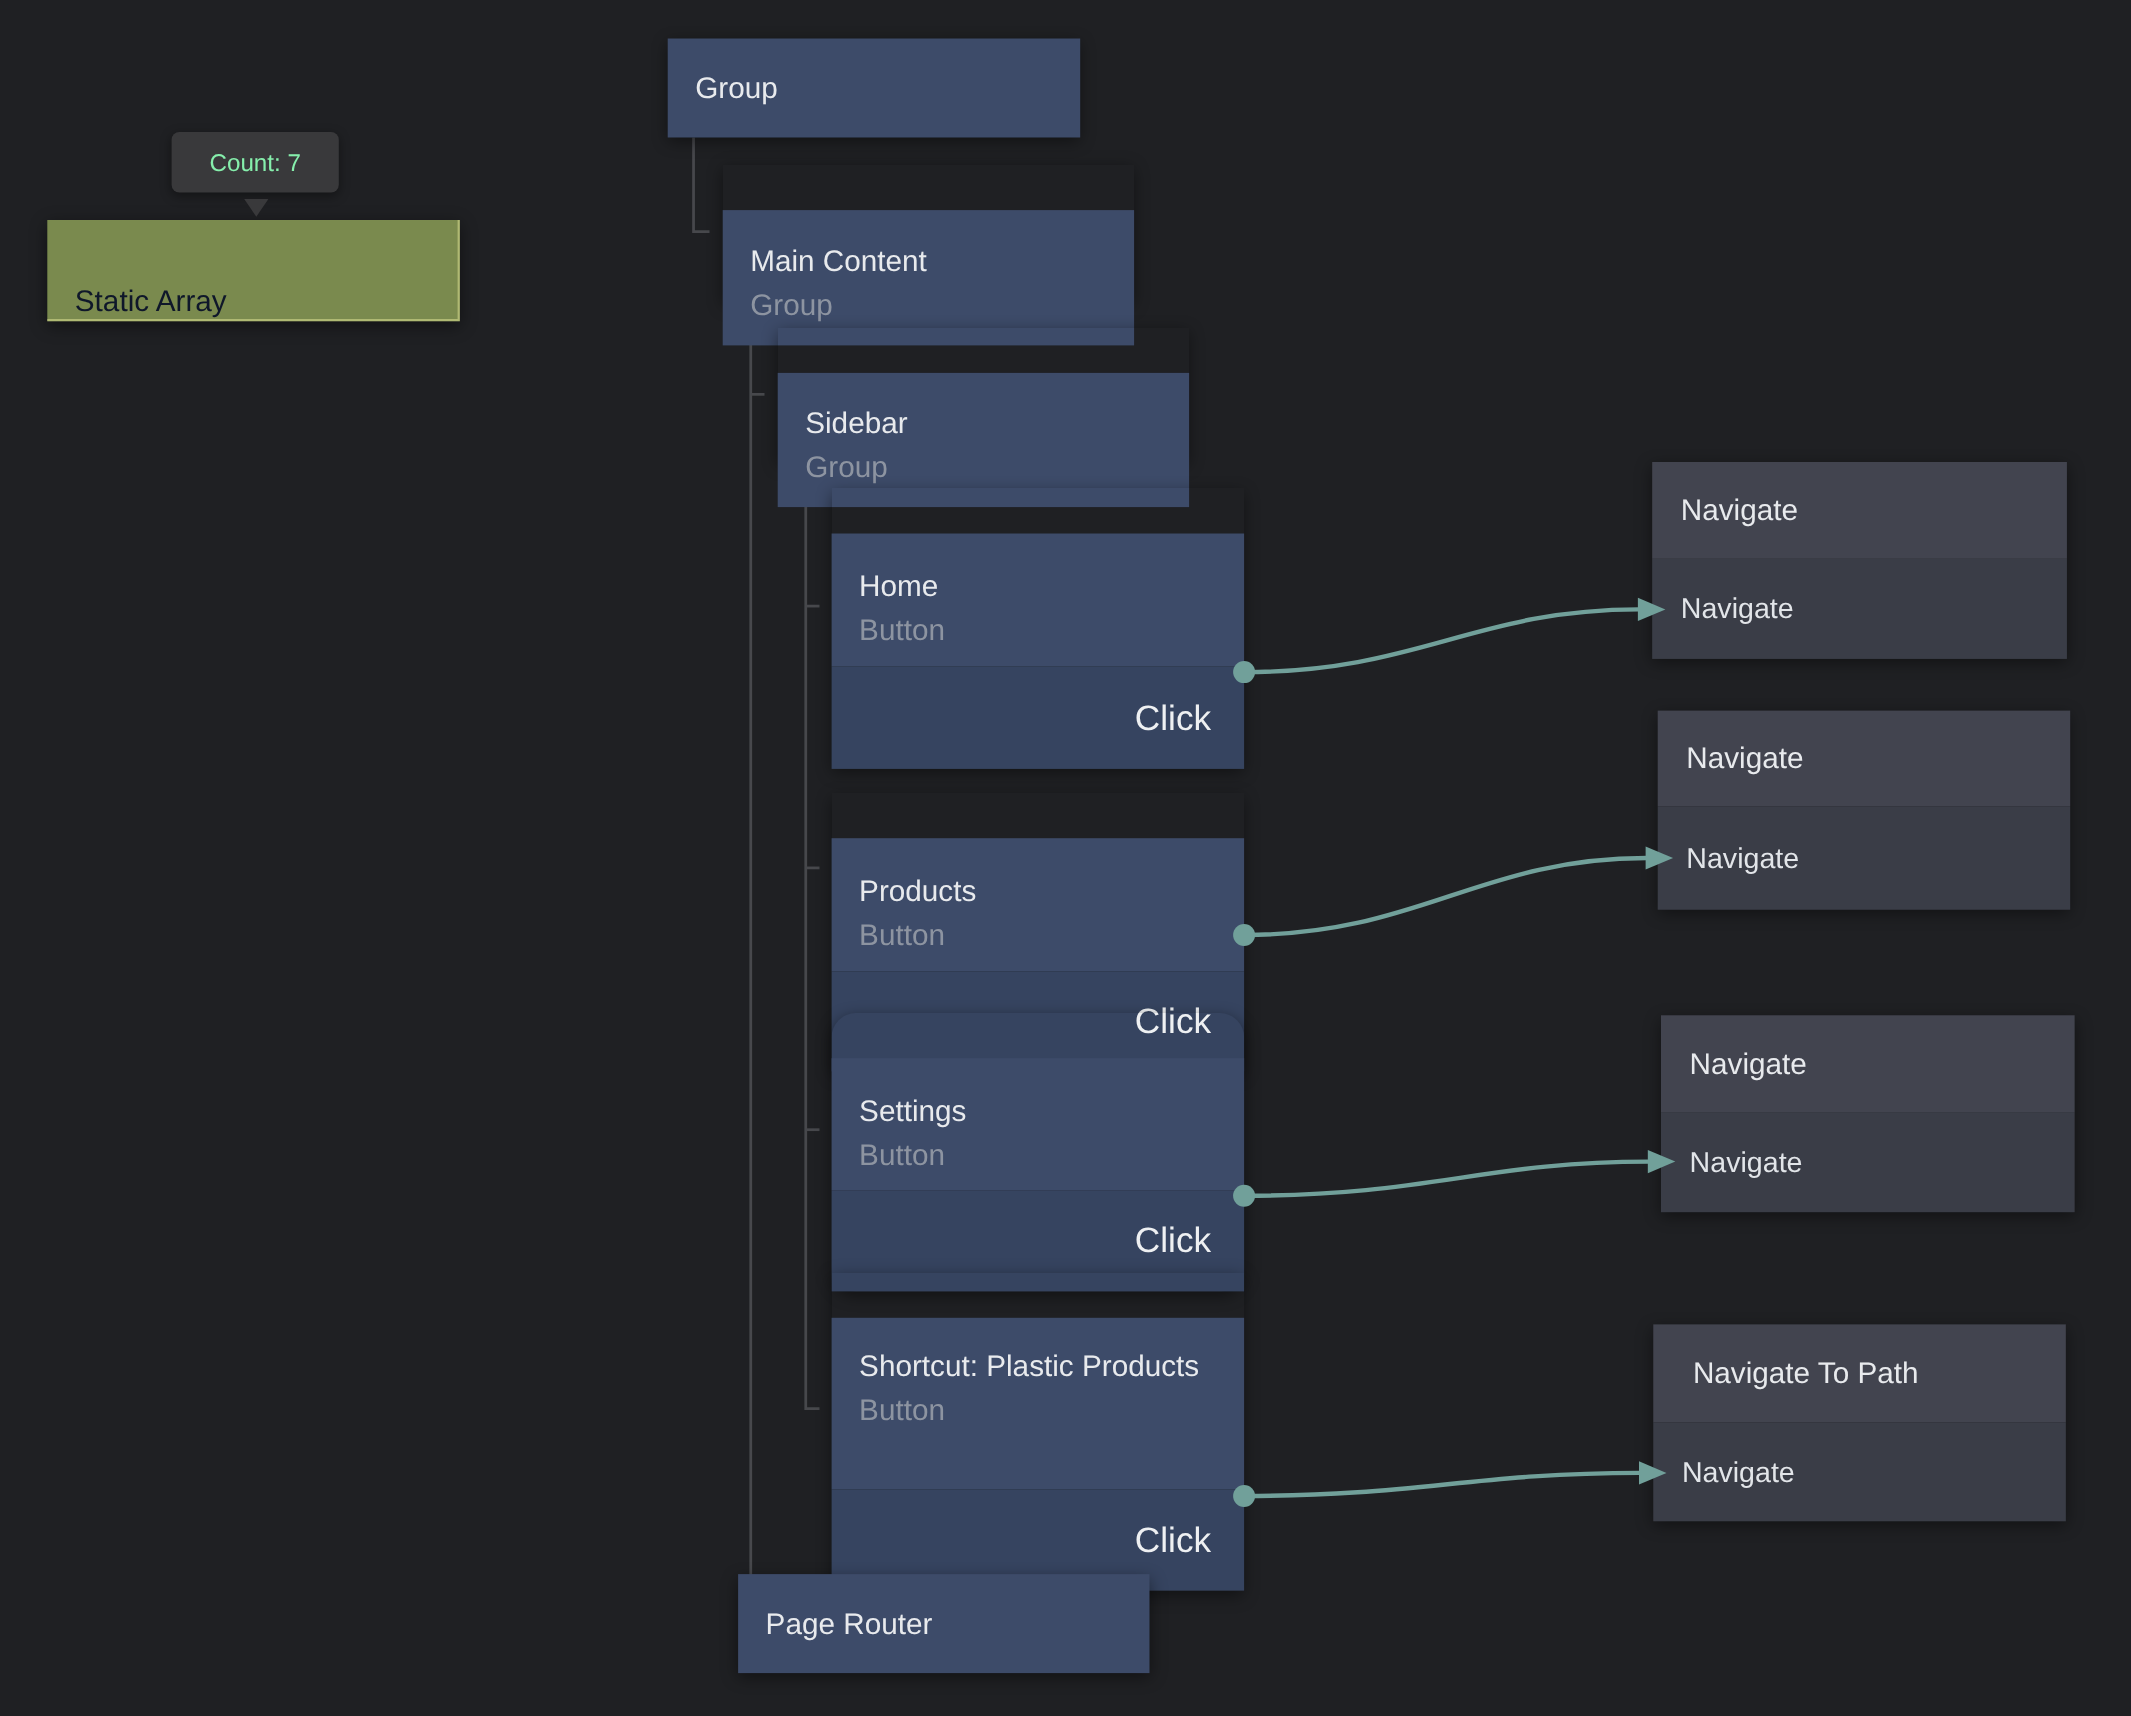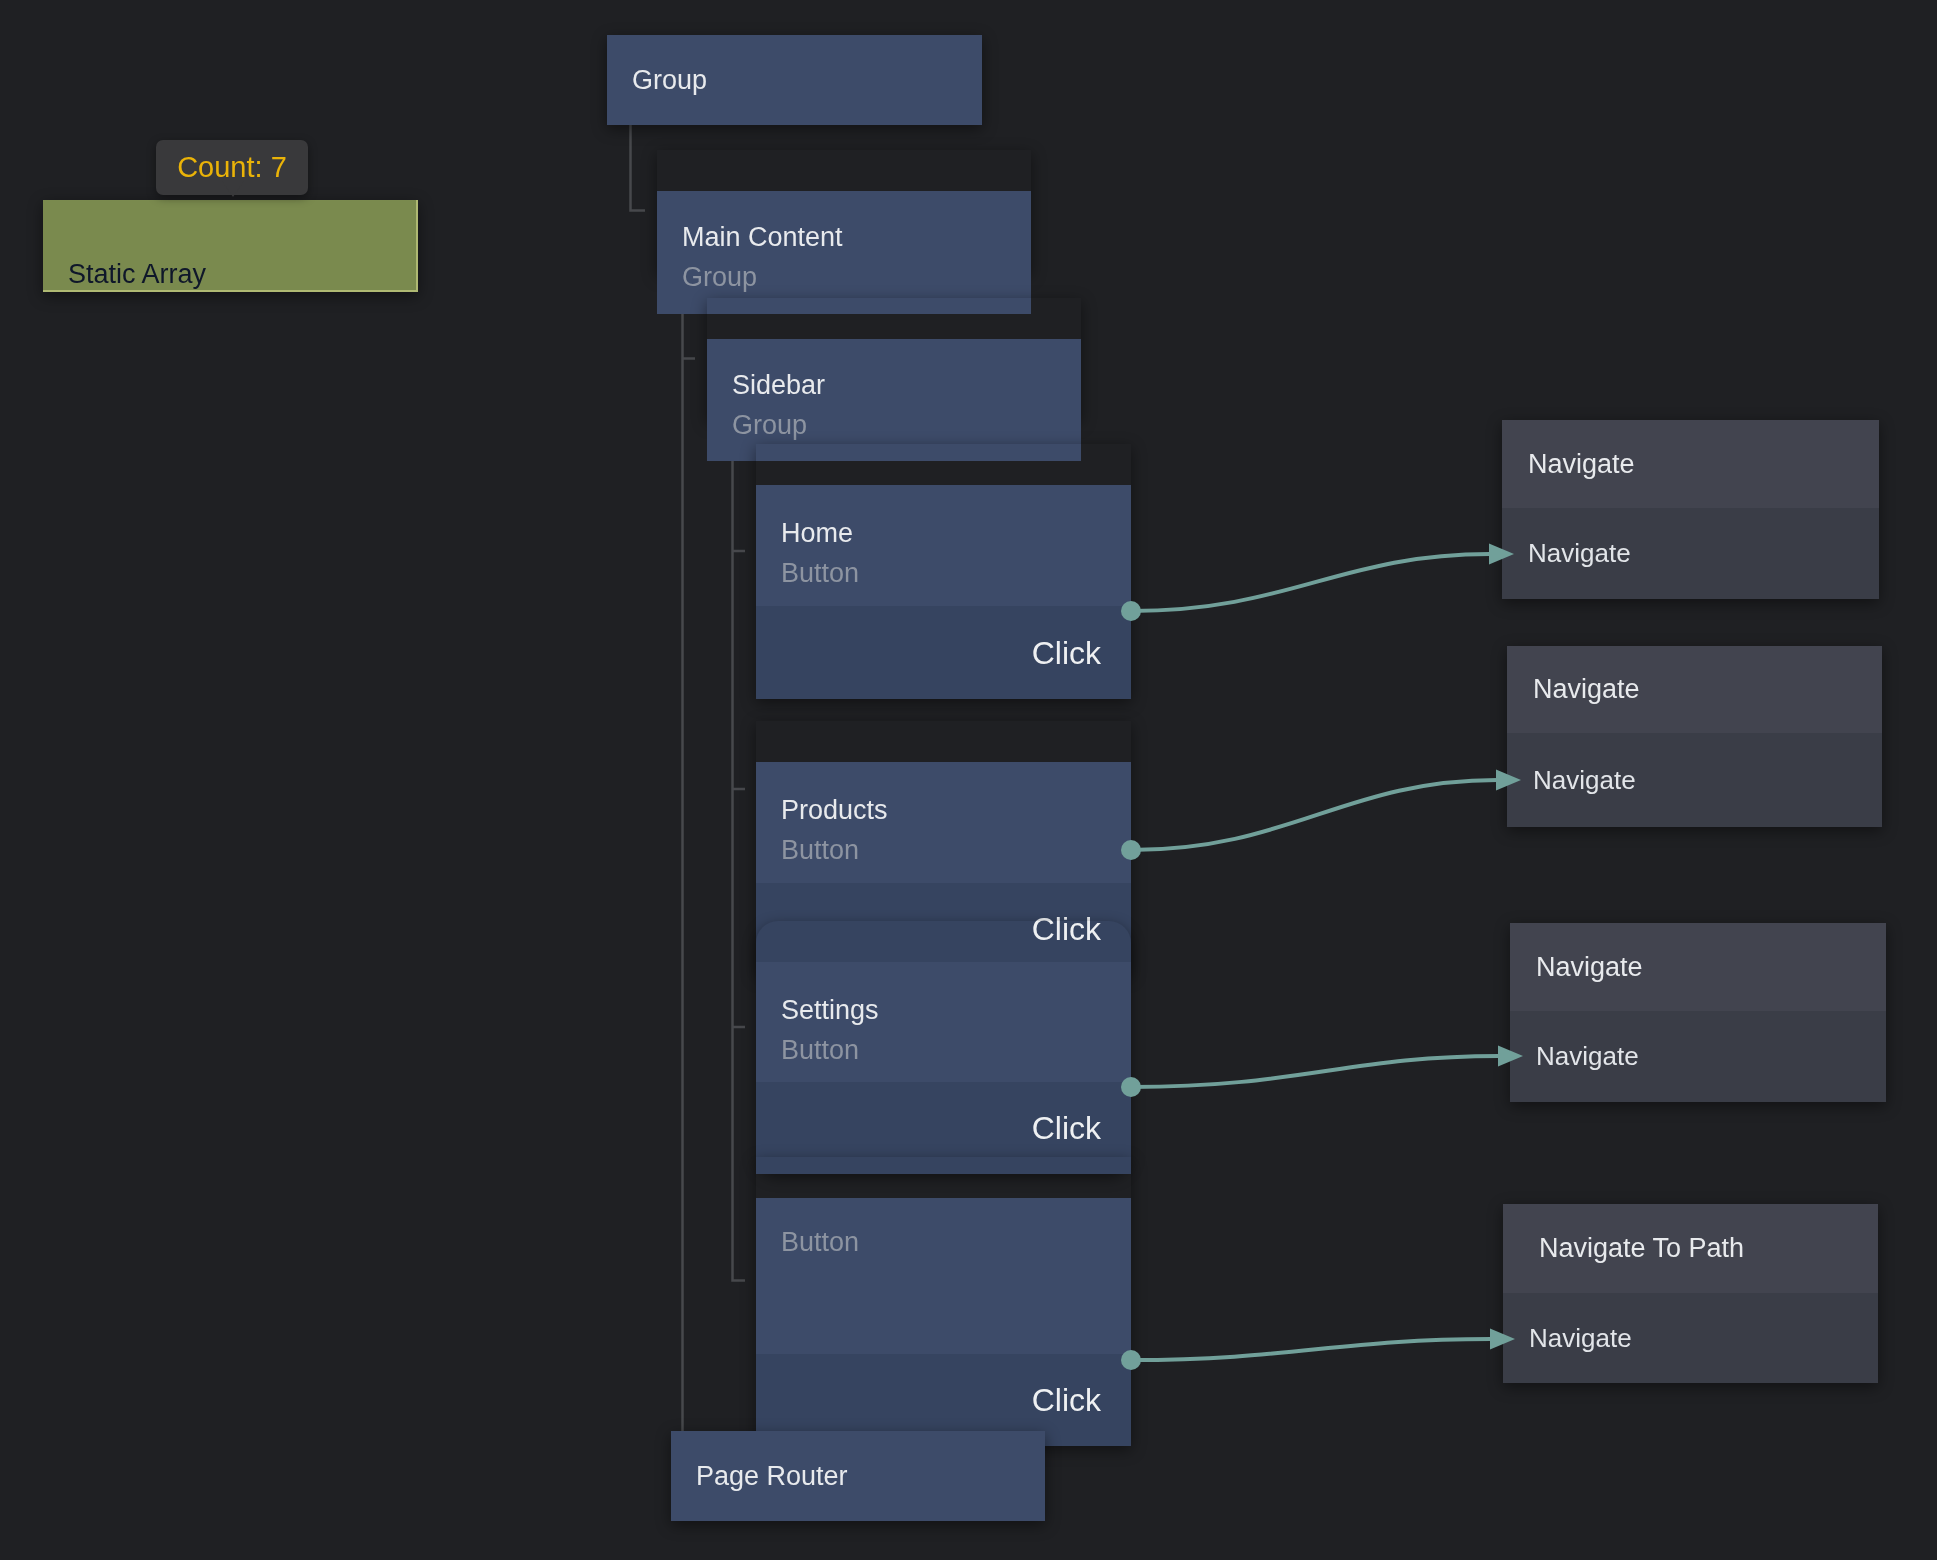--- a/index.html
+++ b/index.html
@@ -38,24 +38,24 @@
   .green{
     background:#7a8a4e;
     border-right:2px solid rgba(205,210,135,.65);
     border-bottom:2px solid rgba(205,210,135,.65);
     display:flex;align-items:flex-end;padding-left:25px;
     color:#0f172a;font-size:27px;
   }
 
   
   .tooltip{
-    position:absolute;left:156px;top:140px;width:152px;height:55px;
+    position:absolute;left:156px;top:120px;width:152px;height:55px;
     background:#39393b;border-radius:7px;
     display:flex;align-items:center;justify-content:center;
-    color:#eab308;font-size:29px;
+    color:#86efac;font-size:22px;
     box-shadow:0 3px 10px rgba(0,0,0,.4);
     z-index:5;
   }
   .tooltip-pointer{
     position:absolute;left:222px;top:181px;width:0;height:0;
     border-left:11px solid transparent;border-right:11px solid transparent;
     border-top:16px solid #39393b;z-index:5;
   }
 
   
@@ -150,20 +150,21 @@
       <div class="ntitle">Settings</div>
       <div class="nsub">Button</div>
     </div>
     <div class="port-sec">
       <span class="port-label">Click</span>
     </div>
   </div>
 
   <div class="node blue" id="n-shortcut">
     <div class="title-sec">
+      <div class="ntitle">Shortcut: Plastic Products</div>
       <div class="nsub">Button</div>
     </div>
     <div class="port-sec">
       <span class="port-label">Click</span>
     </div>
   </div>
 
   <div class="node blue single" id="n-router">
     <span class="ntitle">Page Router</span>
   </div>

